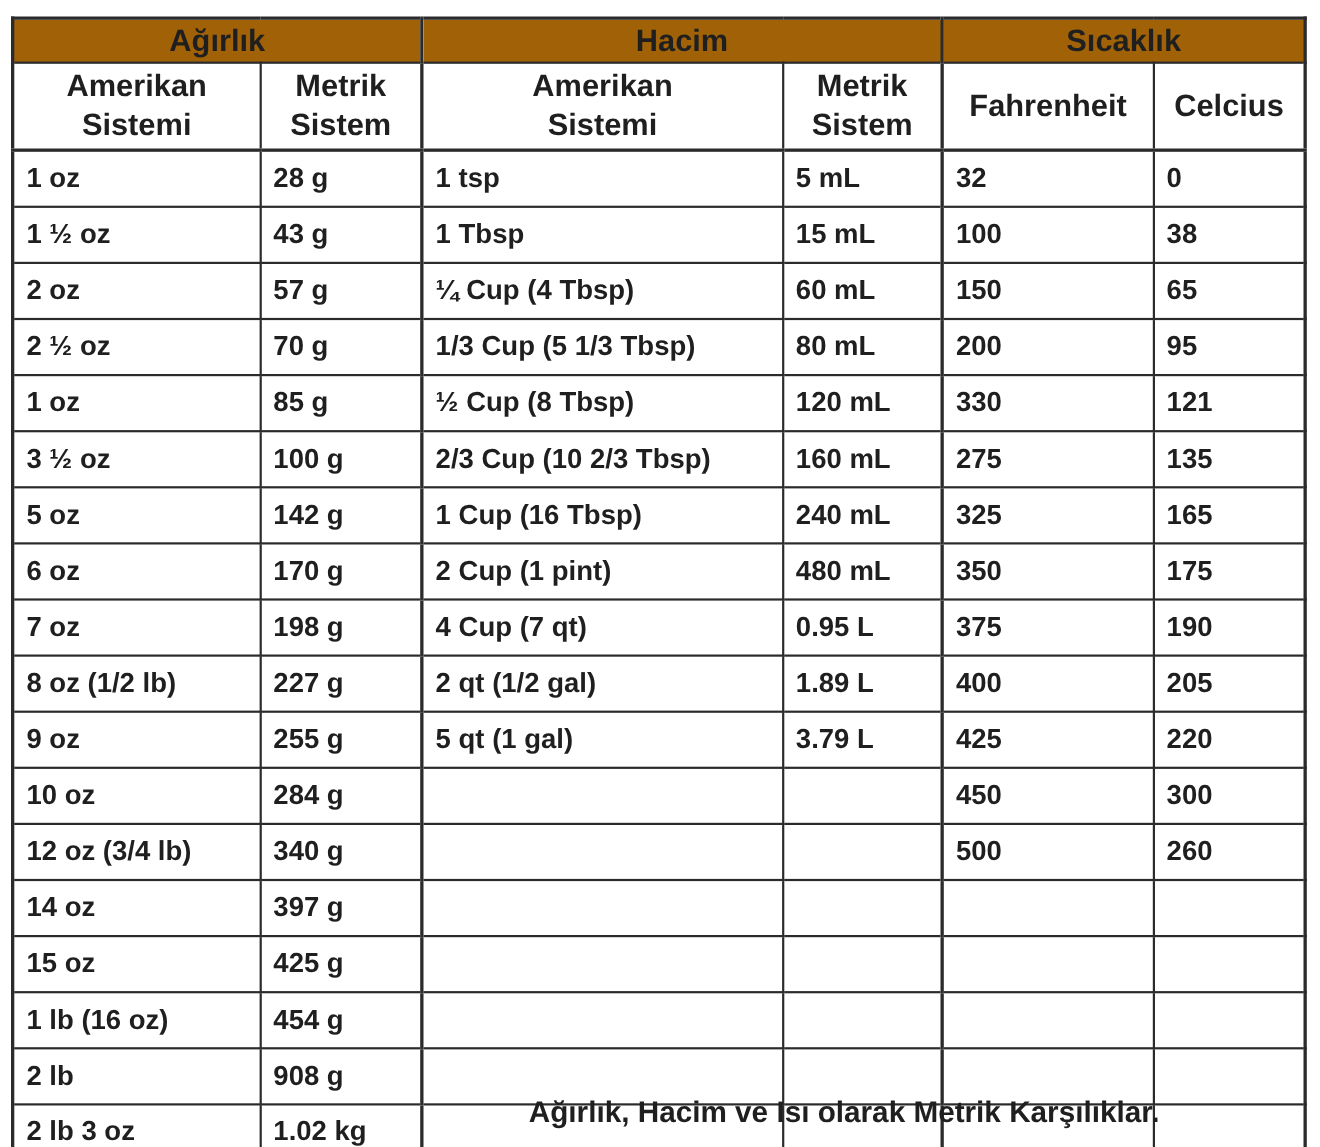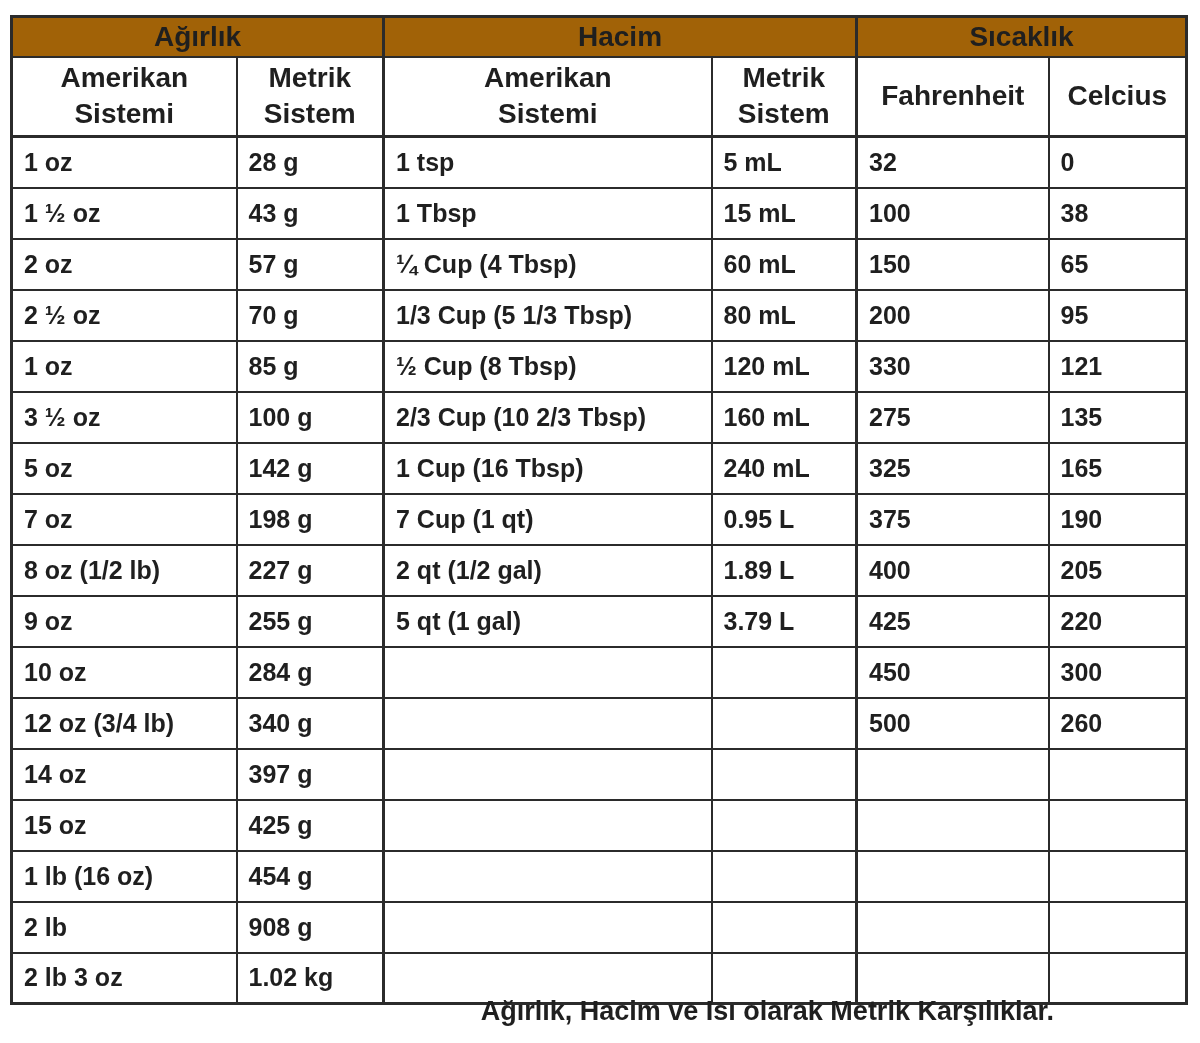--- a/index.html
+++ b/index.html
@@ -152,23 +152,31 @@
         </tr>
         <tr>
           <td>5 oz</td>
           <td>142 g</td>
           <td class="thickL">1 Cup (16 Tbsp)</td>
           <td>240 mL</td>
           <td class="thickL">325</td>
           <td>165</td>
         </tr>
         <tr>
+          <td>6 oz</td>
+          <td>170 g</td>
+          <td class="thickL">2 Cup (1 pint)</td>
+          <td>480 mL</td>
+          <td class="thickL">350</td>
+          <td>175</td>
+        </tr>
+        <tr>
           <td>7 oz</td>
           <td>198 g</td>
-          <td class="thickL">7 Cup (1 qt)</td>
+          <td class="thickL">4 Cup (7 qt)</td>
           <td>0.95 L</td>
           <td class="thickL">375</td>
           <td>190</td>
         </tr>
         <tr>
           <td>8 oz (1/2 lb)</td>
           <td>227 g</td>
           <td class="thickL">2 qt (1/2 gal)</td>
           <td>1.89 L</td>
           <td class="thickL">400</td>

